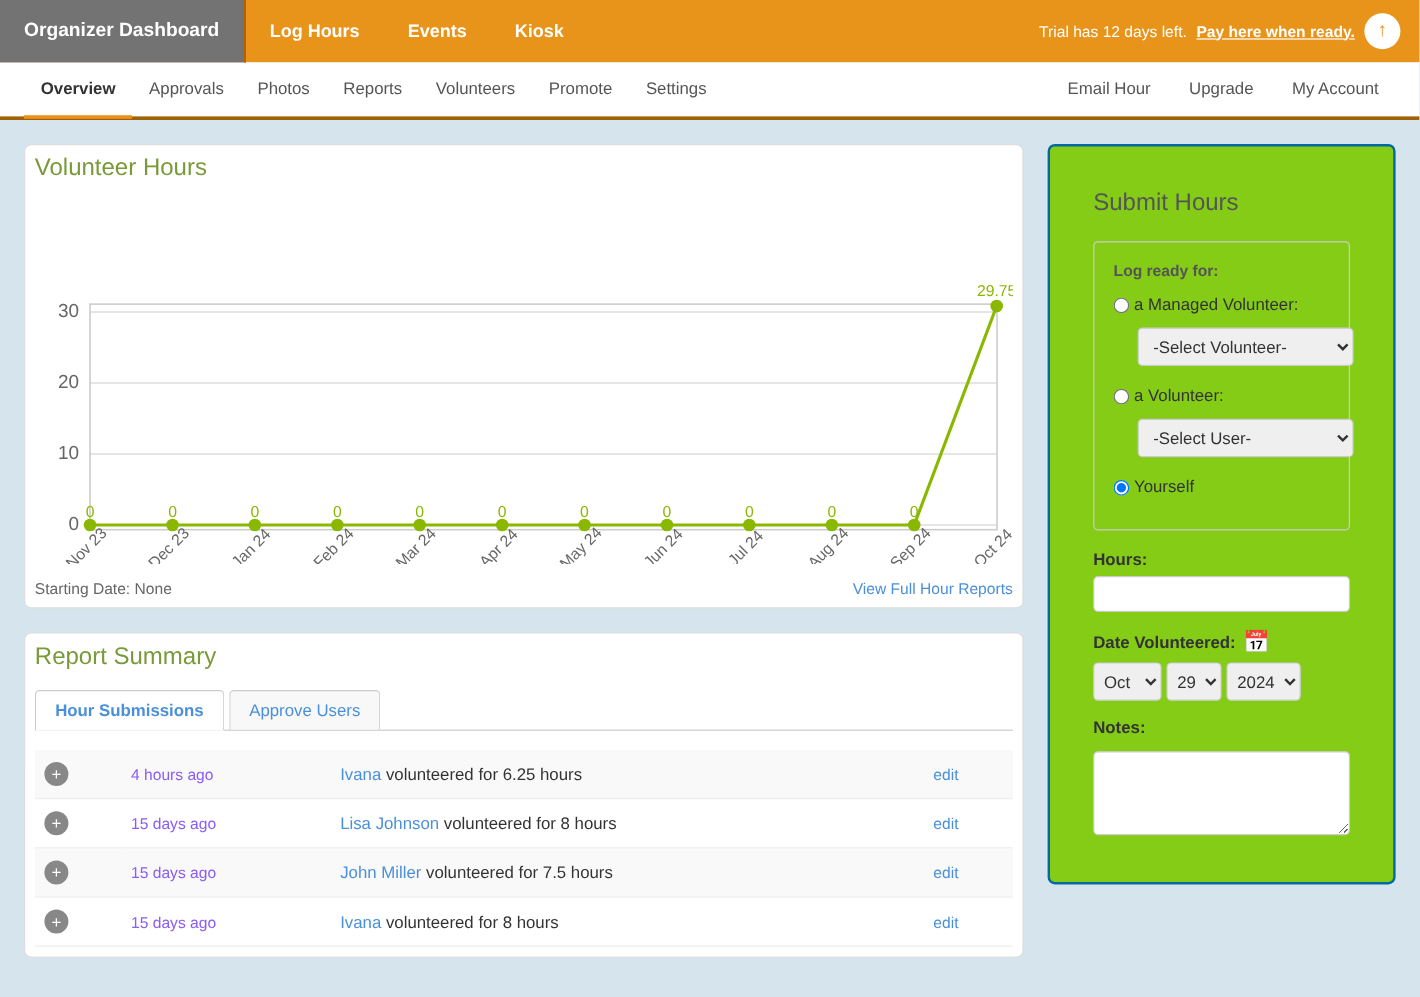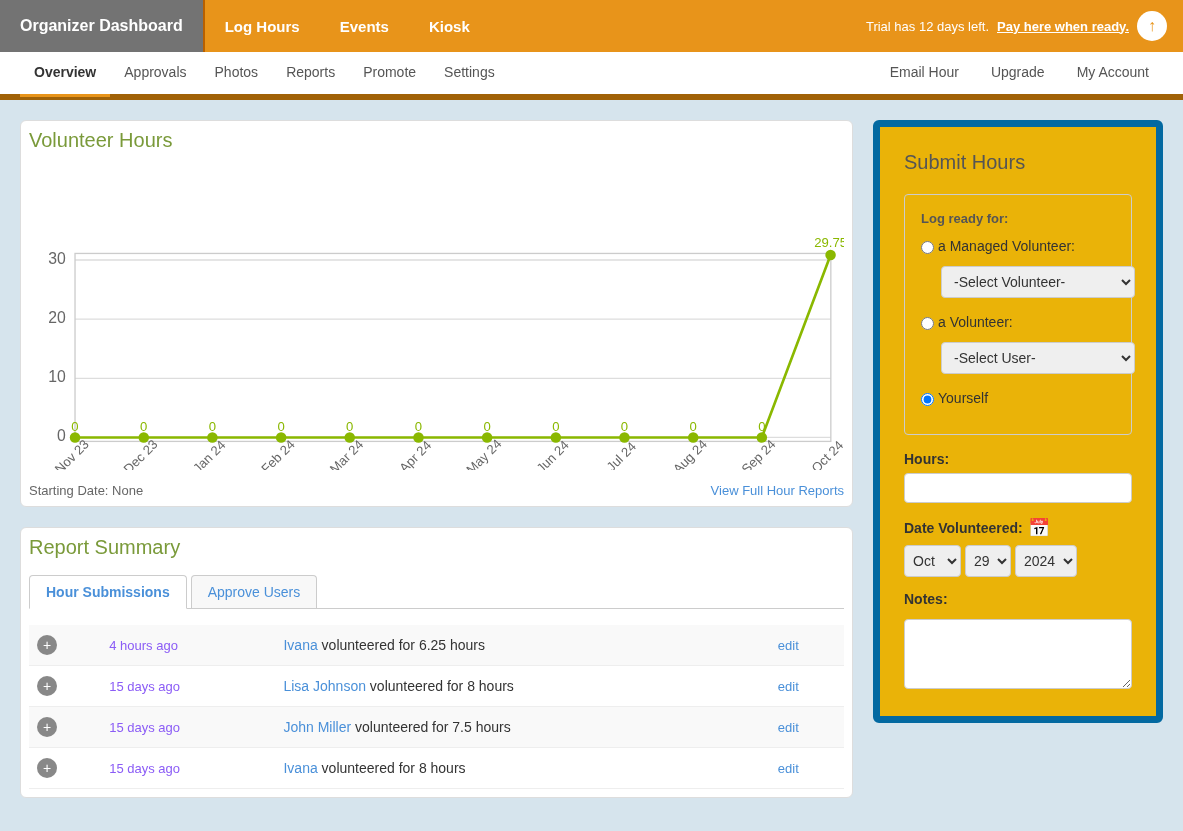--- a/index.html
+++ b/index.html
@@ -55,21 +55,21 @@
       display: flex; align-items: center; justify-content: center;
       cursor: pointer;
       color: #e8941a;
       font-size: 16px;
       font-weight: bold;
     }
 
     
     .secondary-nav {
       background: white;
-      border-bottom: 6px solid #a16207;
+      border-bottom: 3px solid #a16207;
       display: flex;
       align-items: center;
       padding: 0 20px;
       height: 48px;
     }
     .secondary-nav-left { display: flex; align-items: center; flex: 1; }
     .secondary-nav-link {
       color: #555;
       font-size: 14px;
       padding: 0 14px;
@@ -168,21 +168,21 @@
       font-size: 14px;
       cursor: pointer;
     }
     .time-ago { color: #8b5cf6; font-size: 13px; white-space: nowrap; }
     .user-link { color: #4a90d9; cursor: pointer; text-decoration: none; }
     .activity-text { color: #333; }
     .edit-link { color: #4a90d9; cursor: pointer; text-decoration: none; font-size: 13px; }
 
     
     .right-col { width: 290px; flex-shrink: 0; }
-    .submit-card { background: #eab308; border: 7px solid #0369a1; border-radius: 6px; padding: 24px; }
+    .submit-card { background: #84cc16; border: 2px solid #0369a1; border-radius: 6px; padding: 36px; }
     .submit-title { font-size: 20px; color: #555; margin-bottom: 20px; font-weight: normal; }
 
     .log-hours-box {
       border: 1px solid #ccc;
       border-radius: 4px;
       padding: 16px;
       margin-bottom: 16px;
     }
     .log-hours-label { font-size: 13px; color: #555; font-weight: bold; margin-bottom: 12px; }
 
@@ -258,20 +258,21 @@
     <div class="upload-icon-btn">↑</div>
   </div>
 </div>
 
 <div class="secondary-nav">
   <div class="secondary-nav-left">
     <a class="secondary-nav-link active">Overview</a>
     <a class="secondary-nav-link">Approvals</a>
     <a class="secondary-nav-link">Photos</a>
     <a class="secondary-nav-link">Reports</a>
+    <a class="secondary-nav-link">Volunteers</a>
     <a class="secondary-nav-link">Promote</a>
     <a class="secondary-nav-link">Settings</a>
   </div>
   <div class="secondary-nav-right">
     <a class="secondary-nav-link">Email Hour</a>
     <a class="secondary-nav-link">Upgrade</a>
     <a class="secondary-nav-link">My Account</a>
   </div>
 </div>
 

